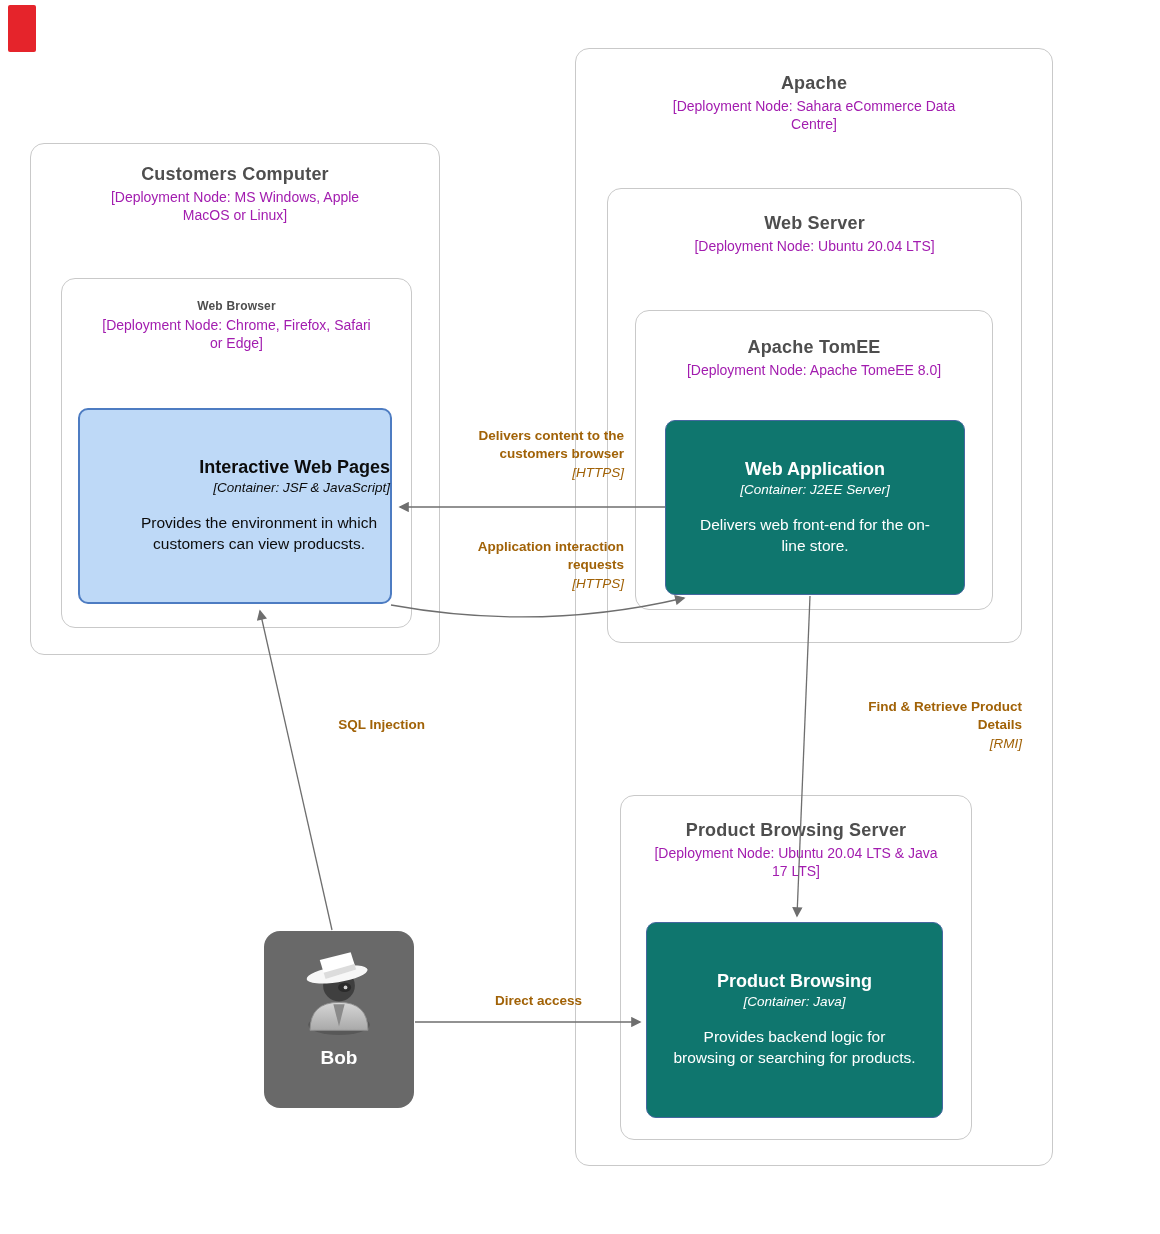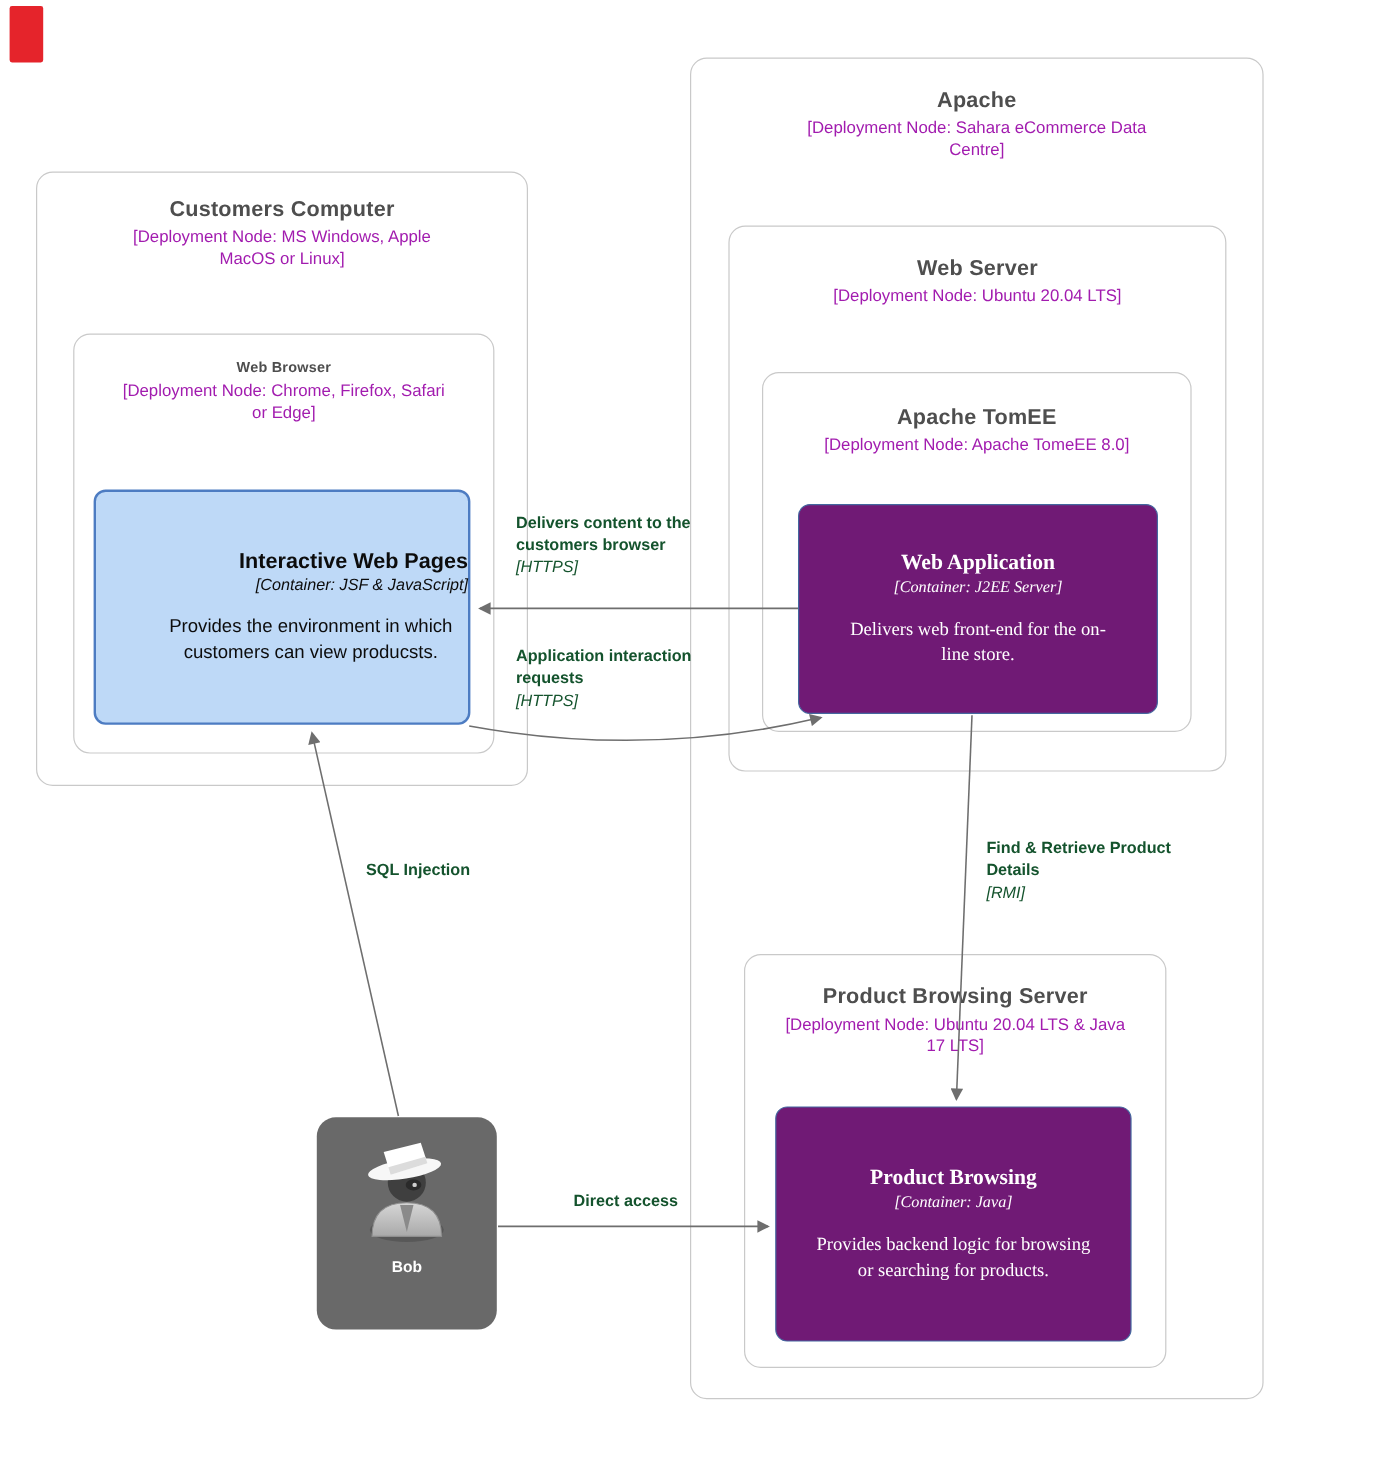--- a/index.html
+++ b/index.html
@@ -26,40 +26,40 @@
     font-size:14px; color:#a21caf; text-align:center;
     line-height:1.3; margin:3px auto 0 auto;
   }
 
   
   .container-box {
     position:absolute; border-radius:10px; box-sizing:border-box;
     display:flex; flex-direction:column; align-items:center; justify-content:center;
     text-align:center;
   }
-  .container-blue { background:#701a75; border:1px solid #44679f; color:#ffffff;font-family:Liberation Serif, serif; }
+  .container-blue { background:#0f766e; border:1px solid #44679f; color:#ffffff; }
   .container-light { background:#bed9f7; border:2px solid #4d7cc2; color:#0c0c0c;align-items:flex-end; }
   .c-title { font-size:18px; font-weight:bold; }
   .c-sub   { font-size:13.5px; font-style:italic; margin-top:2px; }
   .c-desc  { font-size:15.5px; margin-top:18px; line-height:1.35; }
 
   
   .rel-label {
-    position:absolute; text-align:left;
-    font-size:13.5px; font-weight:bold; color:#14532d; line-height:1.32;
+    position:absolute; text-align:right;
+    font-size:13.5px; font-weight:bold; color:#a16207; line-height:1.32;
   }
   .rel-tech { font-style:italic; font-weight:normal; margin-top:1px; }
 
   
   .actor {
     position:absolute; background:#696969; border-radius:16px;
     display:flex; flex-direction:column; align-items:center;
     box-sizing:border-box;
   }
-  .actor-label { color:#ffffff; font-size:13px; font-weight:bold; margin-top:2px; }
+  .actor-label { color:#ffffff; font-size:19px; font-weight:bold; margin-top:2px; }
 
   #arrows { position:absolute; left:0; top:0; pointer-events:none; }
 
   .red-marker {
     position:absolute; left:8px; top:5px; width:28px; height:47px;
     background:#e5242b; border-radius:2px;
   }
 </style>
 </head>
 <body>

